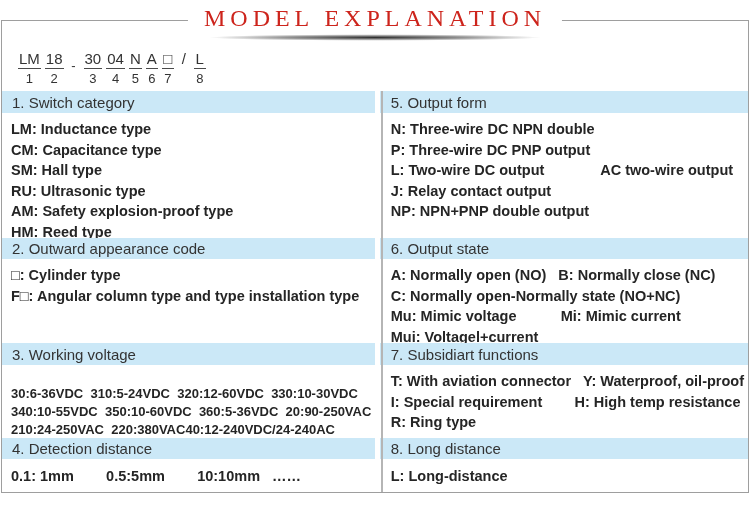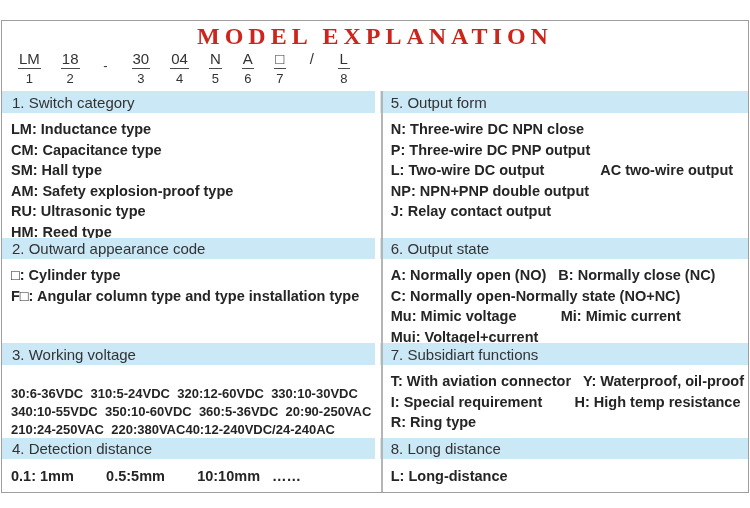--- a/index.html
+++ b/index.html
@@ -13,34 +13,34 @@
   html,body{background:#fff;}
   body{
     width:750px;height:508px;position:relative;overflow:hidden;
     font-family:"Liberation Sans", sans-serif;color:var(--ink);
   }
   .outer-box{
     position:absolute;left:1px;right:1px;top:20px;bottom:15px;
     border:1px solid var(--border);background:#fff;
   }
   .title-wrap{
-    position:absolute;top:23px;left:50%;transform:translateX(-50%);
+    position:absolute;top:5px;left:50%;transform:translateX(-50%);
     background:#fff;padding:0 16px;z-index:3;white-space:nowrap;
-    font-family:"Liberation Serif", serif;font-weight:bold;
+    font-family:"Liberation Serif", serif;font-weight:normal;
     font-size:24px;letter-spacing:5px;color:var(--red);
   }
   .title-shadow{
     position:absolute;top:33px;left:50%;transform:translateX(-50%);
     width:460px;height:9px;z-index:2;
     background:radial-gradient(ellipse 50% 50% at 50% 50%, rgba(25,25,25,0.9) 0%, rgba(25,25,25,0.45) 40%, rgba(25,25,25,0) 72%);
   }
   
   .model-code{
     position:absolute;top:49px;left:18px;z-index:2;
-    display:flex;align-items:flex-start;gap:20px;
+    display:flex;align-items:flex-start;gap:4px;
   }
   .seg{display:flex;flex-direction:column;align-items:center;}
   .seg .code{
     font-size:15px;line-height:19px;color:#333;
     border-bottom:1px solid #4a4a4a;padding:0 1px;min-width:12px;text-align:center;
   }
   .seg .num{font-size:13px;line-height:14px;color:#333;margin-top:3px;}
   .seg.sep .code{border-bottom:none;}
   .seg.sep-dash .code{transform:translateY(7px);font-size:13px;}
   
@@ -121,22 +121,22 @@
     </div>
   </div>
 
 <div class="table-area">
   <div class="col col-left" id="col-left">
       <div class="sec-header">1. Switch category</div>
       <div class="sec-body body-0">
         <div class="line">LM: Inductance type</div>
         <div class="line">CM: Capacitance type</div>
         <div class="line">SM: Hall type</div>
+        <div class="line">RU: Ultrasonic type</div>
         <div class="line">AM: Safety explosion-proof type</div>
-        <div class="line">RU: Ultrasonic type</div>
         <div class="line">HM: Reed type</div>
       </div>
       <div class="sec-header">2. Outward appearance code</div>
       <div class="sec-body body-1">
         <div class="line">□: Cylinder type</div>
         <div class="line">F□: Angular column type and type installation type</div>
       </div>
       <div class="sec-header">3. Working voltage</div>
       <div class="sec-body body-2">
         <div class="line">30:6-36VDC  310:5-24VDC  320:12-60VDC  330:10-30VDC</div>
@@ -146,25 +146,25 @@
       </div>
       <div class="sec-header">4. Detection distance</div>
       <div class="sec-body body-3">
         <div class="line">0.1: 1mm        0.5:5mm        10:10mm   ……</div>
       </div>
     </div>
   <div class="divider"></div>
   <div class="col col-right" id="col-right">
       <div class="sec-header">5. Output form</div>
       <div class="sec-body body-0">
-        <div class="line">N: Three-wire DC NPN close</div>
+        <div class="line">N: Three-wire DC NPN double</div>
         <div class="line">P: Three-wire DC PNP output</div>
         <div class="line">L: Two-wire DC output              AC two-wire output</div>
+        <div class="line">J: Relay contact output</div>
         <div class="line">NP: NPN+PNP double output</div>
-        <div class="line">J: Relay contact output</div>
       </div>
       <div class="sec-header">6. Output state</div>
       <div class="sec-body body-1">
         <div class="line">A: Normally open (NO)   B: Normally close (NC)</div>
         <div class="line">C: Normally open-Normally state (NO+NC)</div>
         <div class="line">Mu: Mimic voltage           Mi: Mimic current</div>
         <div class="line">Mui: Voltagel+current</div>
       </div>
       <div class="sec-header">7. Subsidiart functions</div>
       <div class="sec-body body-2">

